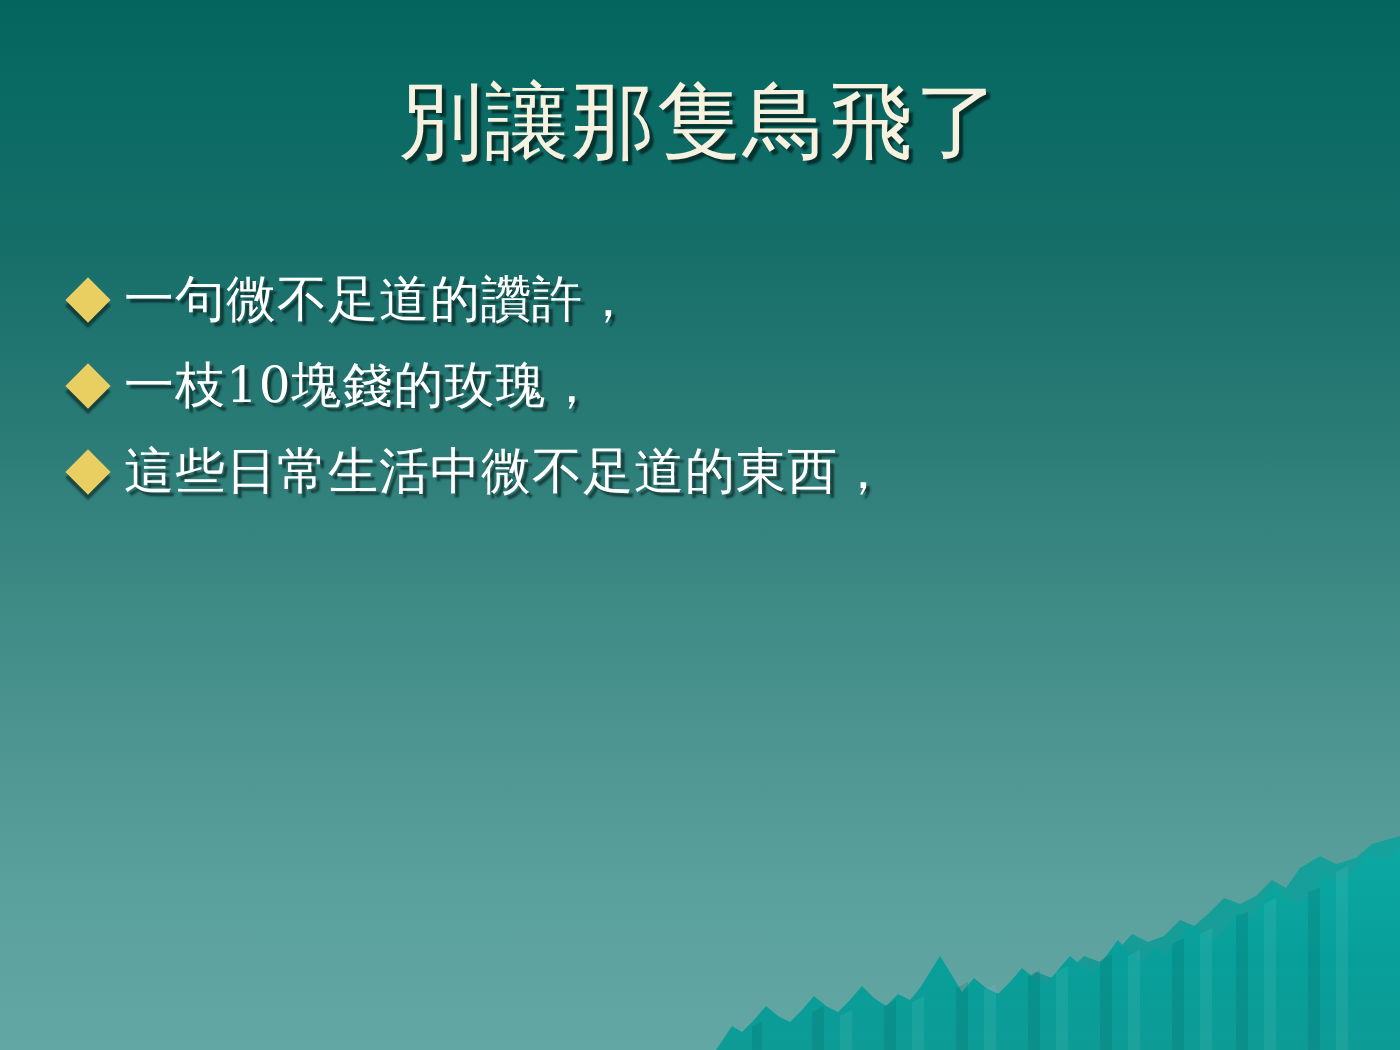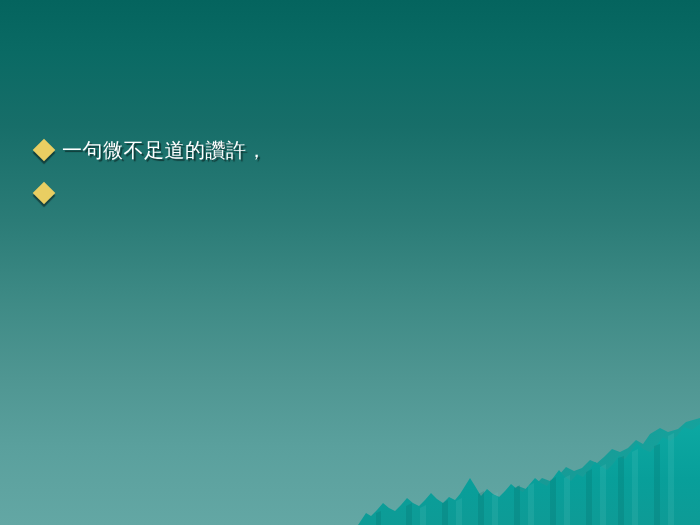--- a/index.html
+++ b/index.html
@@ -74,21 +74,21 @@
     width: 16px;
     height: 16px;
     margin-right: 10px;
     background: #E9CE62;
     transform: rotate(45deg);
     box-shadow: 2px 2px 1px rgba(0, 0, 0, 0.45);
   }
 
   .bullet-text {
     flex: 0 1 auto;
-    font-size: 20px;
+    font-size: 25px;
     line-height: 1;
     color: #FFFFFF;
     text-shadow: 2px 2px 1px rgba(0, 0, 0, 0.5);
     letter-spacing: 0.5px;
   }
 </style>
 </head>
 <body>
 
 <div class="slide">
@@ -143,24 +143,30 @@
       <path d="M632,452 L638,449 L638,525 L632,525 Z"></path>
       <path d="M600,467 L606,464 L606,525 L600,525 Z"></path>
       <path d="M564,478 L570,475 L570,525 L564,525 Z"></path>
       <path d="M528,486 L534,483 L534,525 L528,525 Z"></path>
       <path d="M492,495 L498,492 L498,525 L492,525 Z"></path>
       <path d="M456,501 L462,498 L462,525 L456,525 Z"></path>
       <path d="M420,508 L426,505 L426,525 L420,525 Z"></path>
     </g>
   </svg>
 
+  <div class="title">別讓那隻鳥飛了</div>
 
   <ul class="bullet-list">
     <li class="bullet-item">
       <span class="bullet-marker"></span>
       <span class="bullet-text">一句微不足道的讚許，</span>
     </li>
     <li class="bullet-item">
       <span class="bullet-marker"></span>
+      <span class="bullet-text">一枝10塊錢的玫瑰，</span>
+    </li>
+    <li class="bullet-item">
+      <span class="bullet-marker"></span>
+      <span class="bullet-text">這些日常生活中微不足道的東西，</span>
     </li>
   </ul>
 
 </div>
 
 </body></html>

